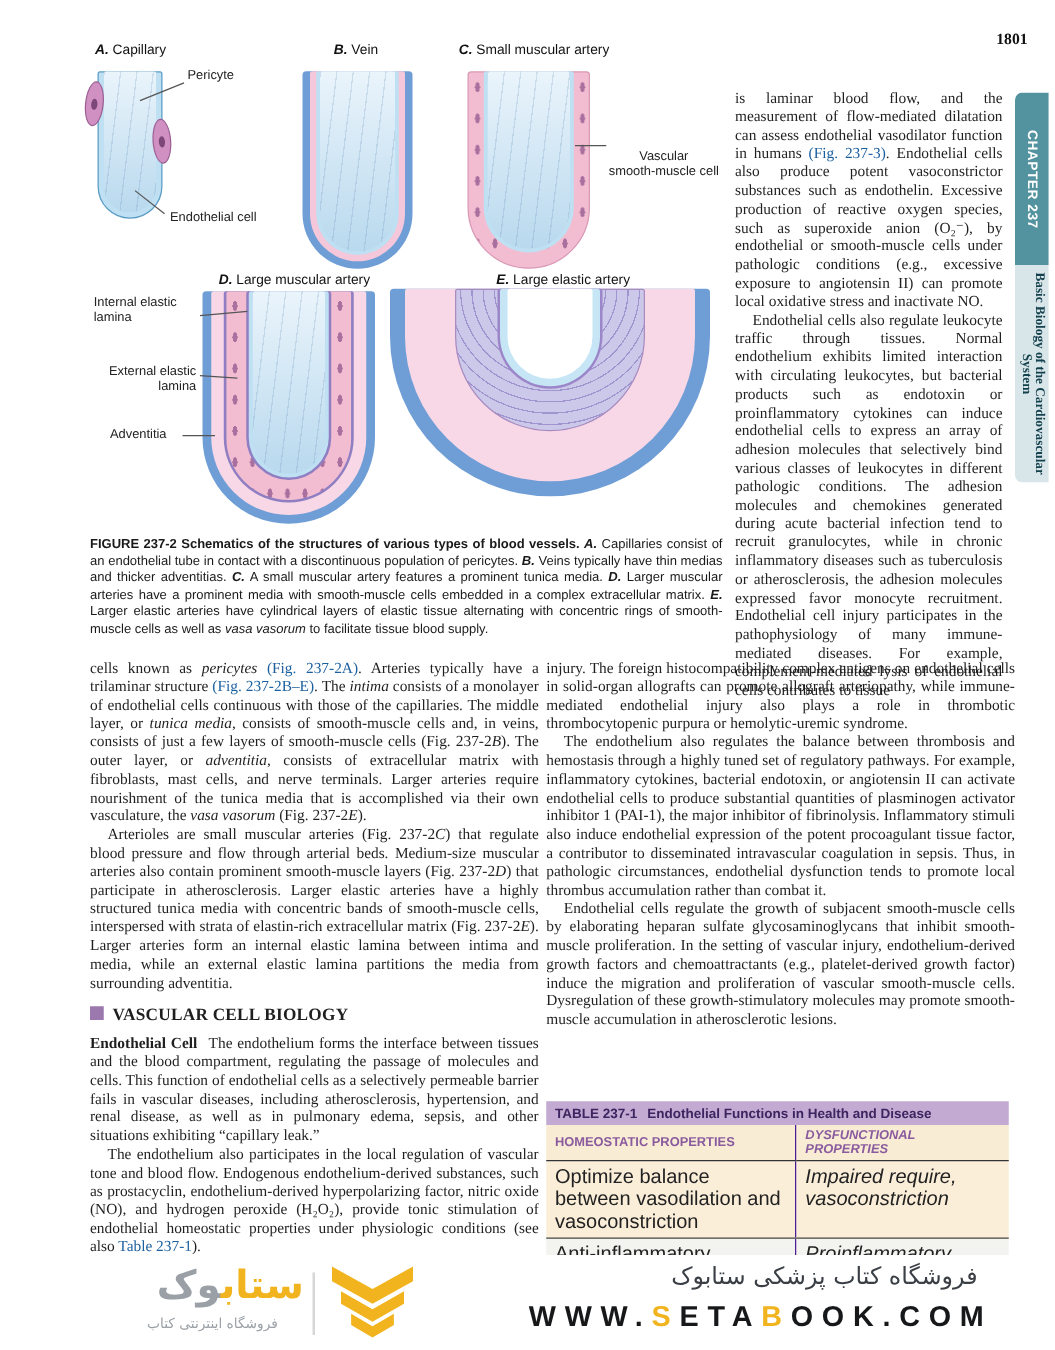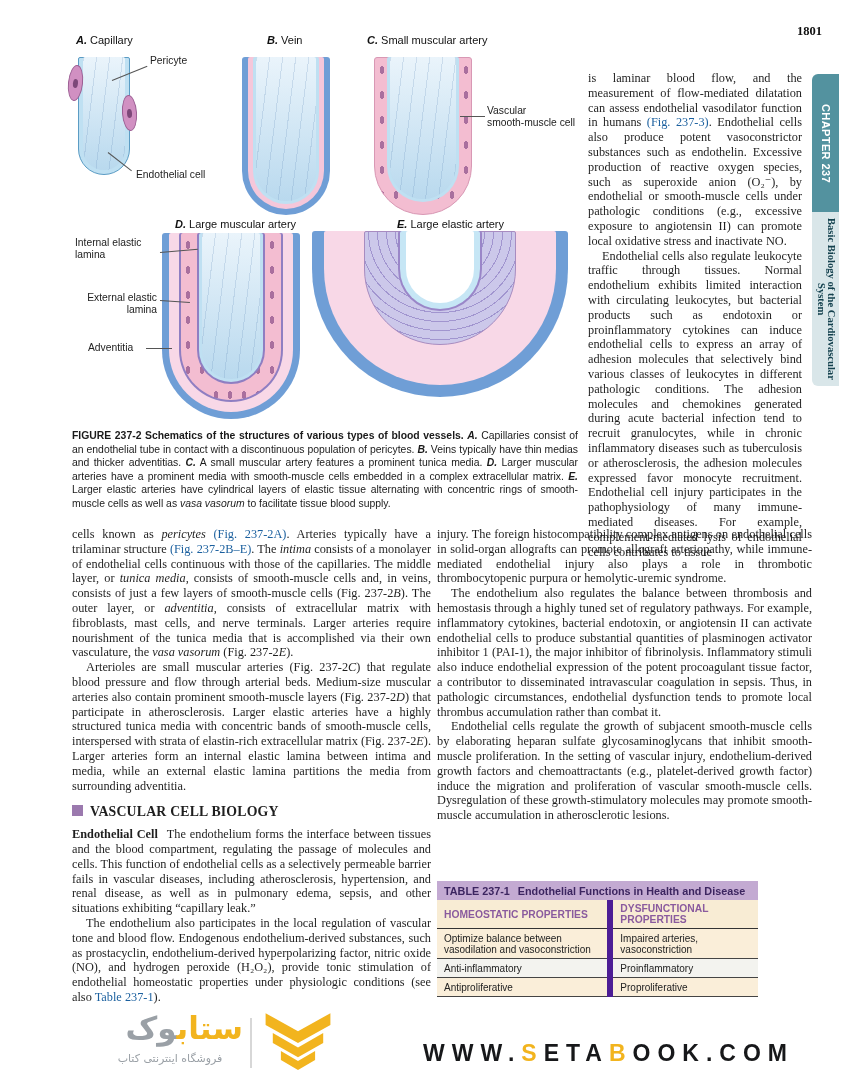--- a/index.html
+++ b/index.html
@@ -41,30 +41,30 @@
   .indent { text-indent:14px; }
   .i  { font-style:italic; }
   .b  { font-weight:bold; }
   .bi { font-weight:bold; font-style:italic; }
   .ref { color:#1a5f9e; }
   .run { margin-right:9px; }
   .sect-head { margin-top:12px; margin-bottom:7px; font-weight:bold; font-size:13.8px; letter-spacing:.2px; }
   .sect-head .sq { display:inline-block; width:11px; height:11px; background:#9b79ae; margin-right:7px; }
 
   
-  .dtable { position:absolute; left:437px; top:881px; width:321px;
+  .dtable { position:absolute; left:437px; top:881px; width:370px;
             font-family:"Liberation Sans","DejaVu Sans",sans-serif; }
   .dtable .titlebar { background:#c3aad2; color:#3c2560; font-weight:bold; font-size:10.8px;
             padding:4px 7px 3px; }
   .dtable .titlebar .tlabel { margin-right:8px; }
   .dtable table { border-collapse:collapse; width:100%;padding-left:20px; }
   .dtable th { background:#f8ecd4; color:#8a5b9e; font-size:10.3px; font-weight:bold;
             text-align:left; padding:3px 7px; border-bottom:1.5px solid #333; }
-  .dtable th + th, .dtable td + td { border-left:6px solid #4c1d95; }
-  .dtable td { font-size:10px; color:#222; padding:3.5px 7px; border-bottom:1.2px solid #444;
+  .dtable th + th, .dtable td + td { border-left:1px solid #4c1d95;font-style:italic; }
+  .dtable td { font-size:16px; color:#222; padding:3.5px 7px; border-bottom:1.2px solid #444;
             vertical-align:top; }
   .dtable tr:nth-child(odd) td { background:#faeed9; }
   .dtable tr:nth-child(even) td { background:#f3f3ef; }
   .dtable th:first-child, .dtable td:first-child { width:54%; }
 
   
   .pagenum { position:absolute; left:797px; top:24px; font-weight:bold; font-size:12.5px; color:#111; }
   .chap-tab { position:absolute; left:812px; top:74px; width:27px; height:312px;
               border-radius:6px 0 0 6px; overflow:hidden; }
   .chap-tab .tabnum { height:138px; background:#53929f; color:#fff;
@@ -132,21 +132,21 @@
     <div class="lay" style="left:6px; right:6px; top:0; bottom:6px; background:#f5c7da; border-radius:2px 2px 38px 38px;"></div>
     <div class="lay" style="left:11px; right:11px; top:0; bottom:11px; background:#bfe0f2; border-radius:2px 2px 33px 33px;"></div>
     <div class="lay lumen" style="left:14px; right:14px; top:0; bottom:14px; border-radius:2px 2px 30px 30px;"></div>
   </div>
 
   <div class="vessel" style="left:374px; top:57px; width:98px; height:158px;">
     <div class="lay media-dots" style="inset:0; border:1px solid #d898b4; border-radius:3px 3px 49px 49px;"></div>
     <div class="lay" style="left:13px; right:13px; top:0; bottom:13px; background:#bfe0f2; border-radius:2px 2px 36px 36px;"></div>
     <div class="lay lumen" style="left:16px; right:16px; top:0; bottom:16px; border-radius:2px 2px 33px 33px;"></div>
   </div>
-  <div class="anno" style="left:487px; top:105px;">Vascular
+  <div class="anno" style="left:487px; top:120px;text-align:center;">Vascular
 smooth-muscle cell</div>
   <div class="ptr" style="left:460px; top:116px; width:25px;"></div>
 
   <div class="vessel" style="left:162px; top:233px; width:138px; height:186px;">
     <div class="lay" style="inset:0; background:#6f9ed6; border-radius:3px 3px 69px 69px;"></div>
     <div class="lay" style="left:7px; right:7px; top:0; bottom:7px; background:#f8d8e7; border-radius:2px 2px 62px 62px;"></div>
     <div class="lay" style="left:17px; right:17px; top:0; bottom:17px; background:#8f7ec2; border-radius:2px 2px 52px 52px;"></div>
     <div class="lay media-dots" style="left:19px; right:19px; top:0; bottom:19px; border-radius:2px 2px 50px 50px;"></div>
     <div class="lay" style="left:35px; right:35px; top:0; bottom:35px; background:#8f7ec2; border-radius:2px 2px 34px 34px;"></div>
     <div class="lay" style="left:37px; right:37px; top:0; bottom:37px; background:#bfe0f2; border-radius:2px 2px 32px 32px;"></div>
@@ -197,21 +197,21 @@
     <table>
       <thead>
         <tr>
           <th>HOMEOSTATIC PROPERTIES</th>
           <th>DYSFUNCTIONAL PROPERTIES</th>
         </tr>
       </thead>
       <tbody>
           <tr>
             <td>Optimize balance between vasodilation and vasoconstriction</td>
-            <td>Impaired arteries, vasoconstriction</td>
+            <td>Impaired require, vasoconstriction</td>
           </tr>
           <tr>
             <td>Anti-inflammatory</td>
             <td>Proinflammatory</td>
           </tr>
           <tr>
             <td>Antiproliferative</td>
             <td>Proproliferative</td>
           </tr>
         </tbody>
@@ -230,16 +230,17 @@
     </div>
     <div class="logo-sub">فروشگاه اینترنتی کتاب</div>
     <div class="logo-divider"></div>
     <div class="logo-chevrons">
       <svg width="72" height="60" viewBox="0 0 80 66">
         <path d="M4 1 L40 21 L76 1 L76 14 L40 34 L4 14 Z" fill="#f2b41e"></path>
         <path d="M12 23 L40 39 L68 23 L68 34 L40 50 L12 34 Z" fill="#f2b41e"></path>
         <path d="M21 43 L40 54 L59 43 L59 53 L40 64 L21 53 Z" fill="#f2b41e"></path>
       </svg>
     </div>
+    <div class="tagline">فروشگاه کتاب پزشکی ستابوک</div>
     <div class="siteurl"><span>WWW.</span><span class="y">S</span><span>ETA</span><span class="y">B</span><span>OOK.COM</span></div>
   </div>
 
 </div>
 
 </body></html>

